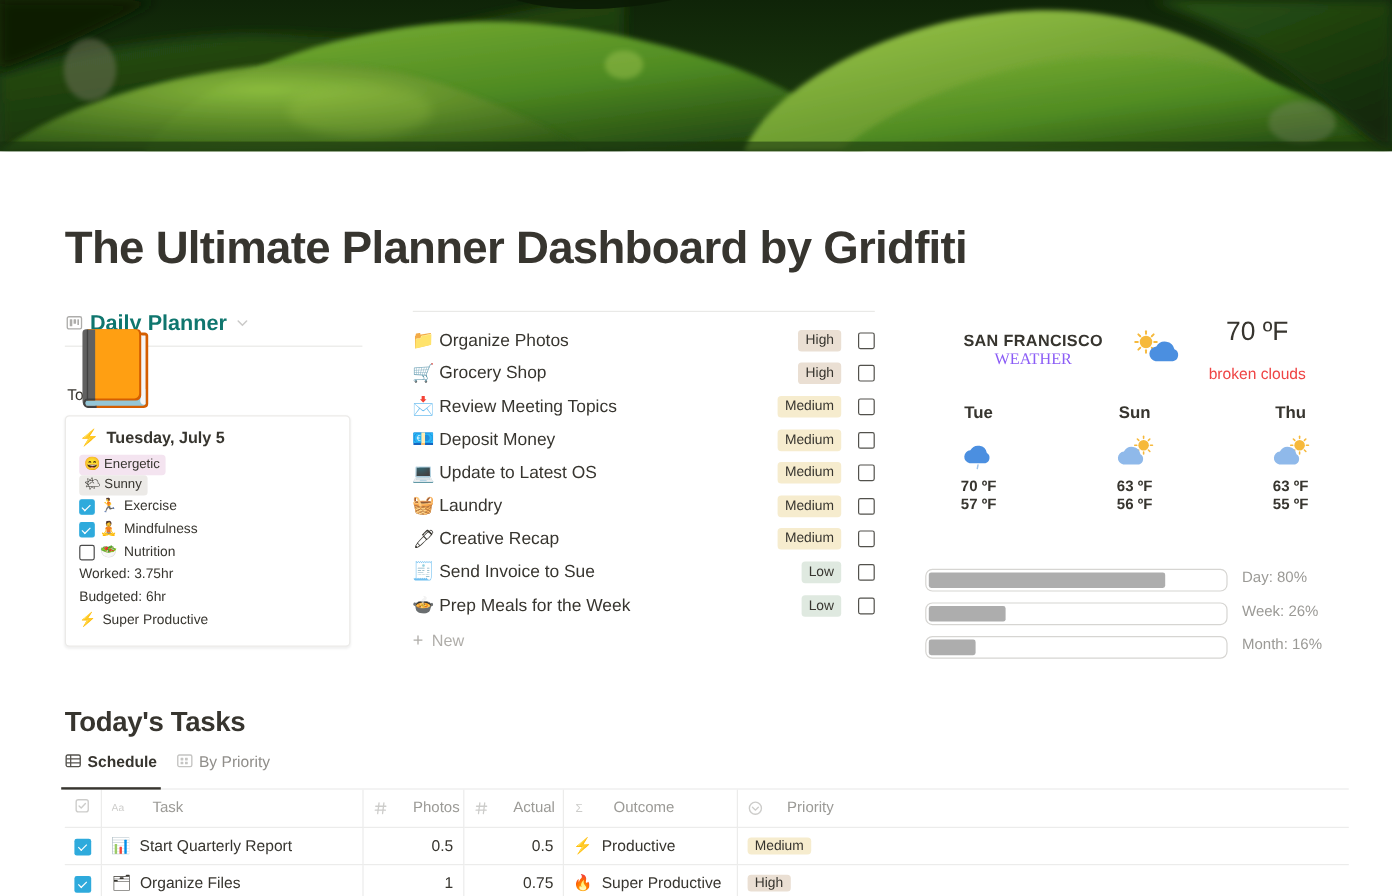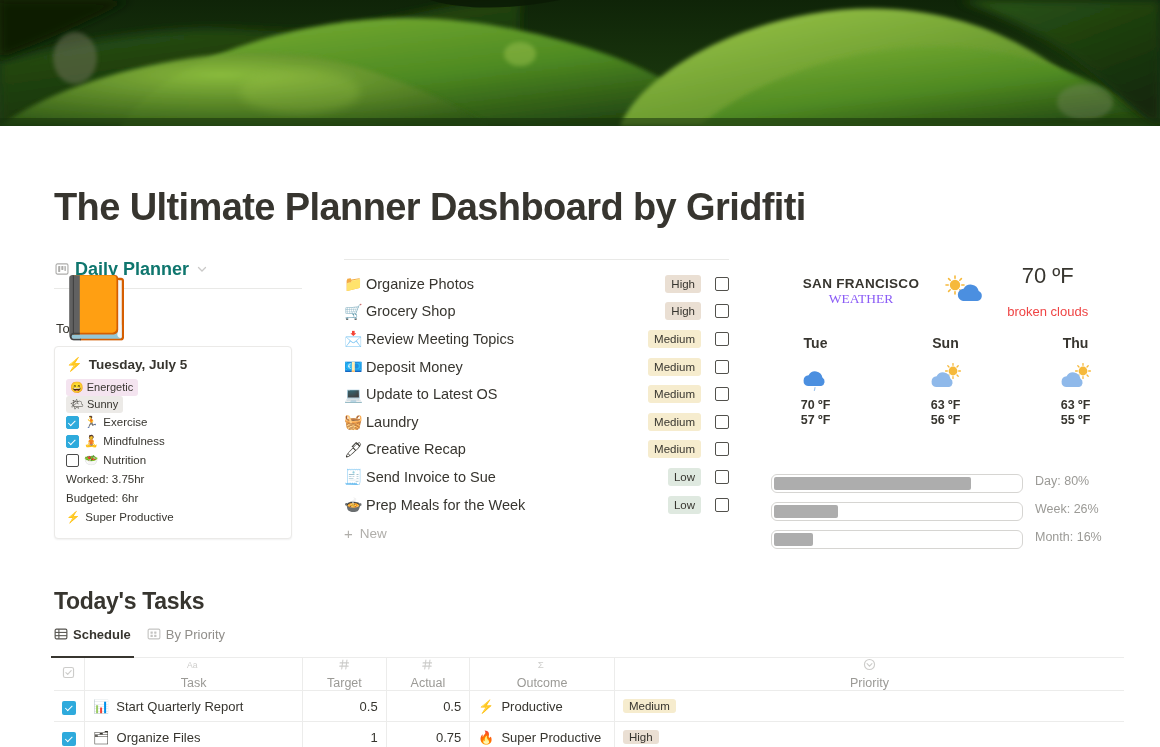--- a/index.html
+++ b/index.html
@@ -202,21 +202,21 @@
     text-align: left;
     font-weight: normal;
     padding: 0 8px;
     height: 31px;
     vertical-align: middle;
     font-size: 13px;
     overflow: hidden; white-space: nowrap;
   }
   table.grid th { color: #9b9a96; font-size: 12.5px; }
   table.grid th.num, table.grid td.num { text-align: right; }
-  table.grid th .hwrap { display:flex; align-items:center; gap:5px;flex-direction:column; }
+  table.grid th .hwrap { display:flex; align-items:center; gap:20px; }
   table.grid th.num .hwrap { justify-content: flex-start; }
   .col-check { width: 30px; }
   .col-task  { width: 214px; }
   .col-num   { width: 82px; }
   .col-out   { width: 142px; }
   .col-prio  { width: 500px; border-right: none !important; }
   td.cellpad-task { font-weight: 600; }
   .cellflex { display:flex; align-items:center; gap:7px; }
   .rowcb {
     width: 14px; height: 14px; border-radius: 2px;
@@ -588,21 +588,21 @@
               <span class="hdr-icon">
                 <svg width="13" height="13" viewBox="0 0 16 16">
                     <g stroke="#9b9a96" stroke-width="1.3" stroke-linecap="round">
                       <line x1="6" y1="2.5" x2="4.6" y2="13.5"></line>
                       <line x1="11" y1="2.5" x2="9.6" y2="13.5"></line>
                       <line x1="2.6" y1="6" x2="13" y2="6"></line>
                       <line x1="2.1" y1="10" x2="12.5" y2="10"></line>
                     </g>
                   </svg>
               </span>
-              <span>Target</span>
+              <span>Photos</span>
             </span>
           </th>
           <th class="col-num num">
             <span class="hwrap">
               <span class="hdr-icon">
                 <svg width="13" height="13" viewBox="0 0 16 16">
                     <g stroke="#9b9a96" stroke-width="1.3" stroke-linecap="round">
                       <line x1="6" y1="2.5" x2="4.6" y2="13.5"></line>
                       <line x1="11" y1="2.5" x2="9.6" y2="13.5"></line>
                       <line x1="2.6" y1="6" x2="13" y2="6"></line>

